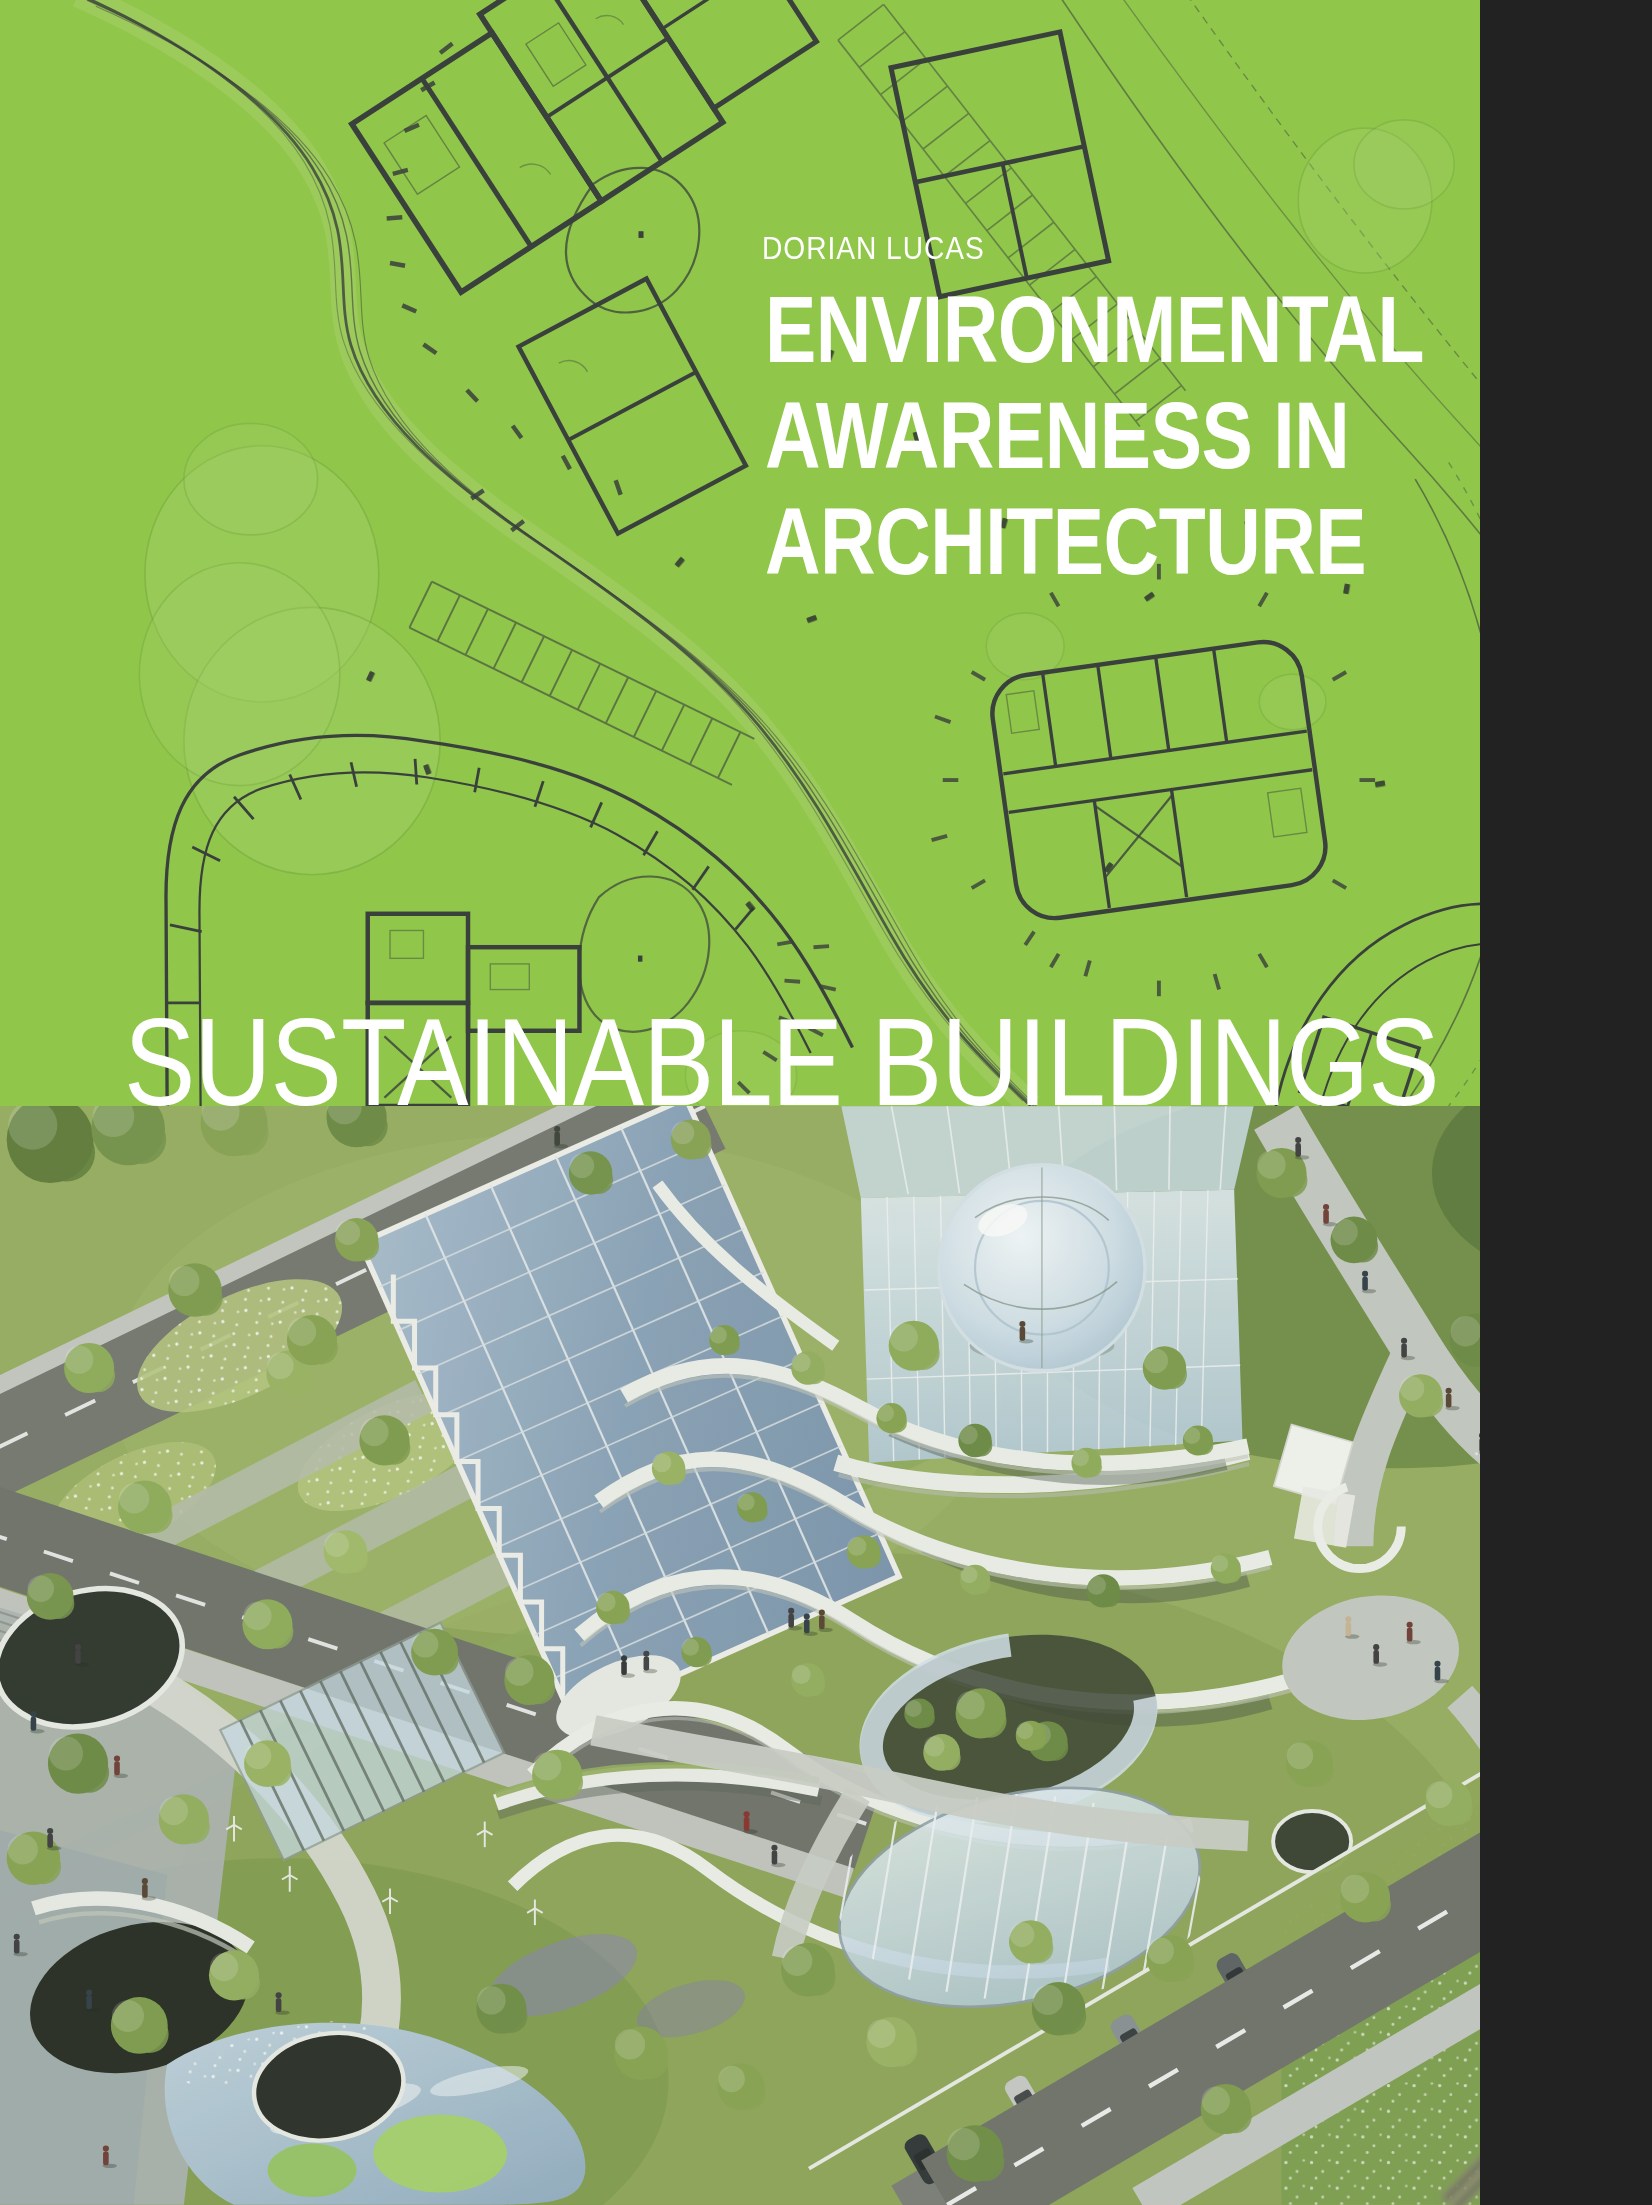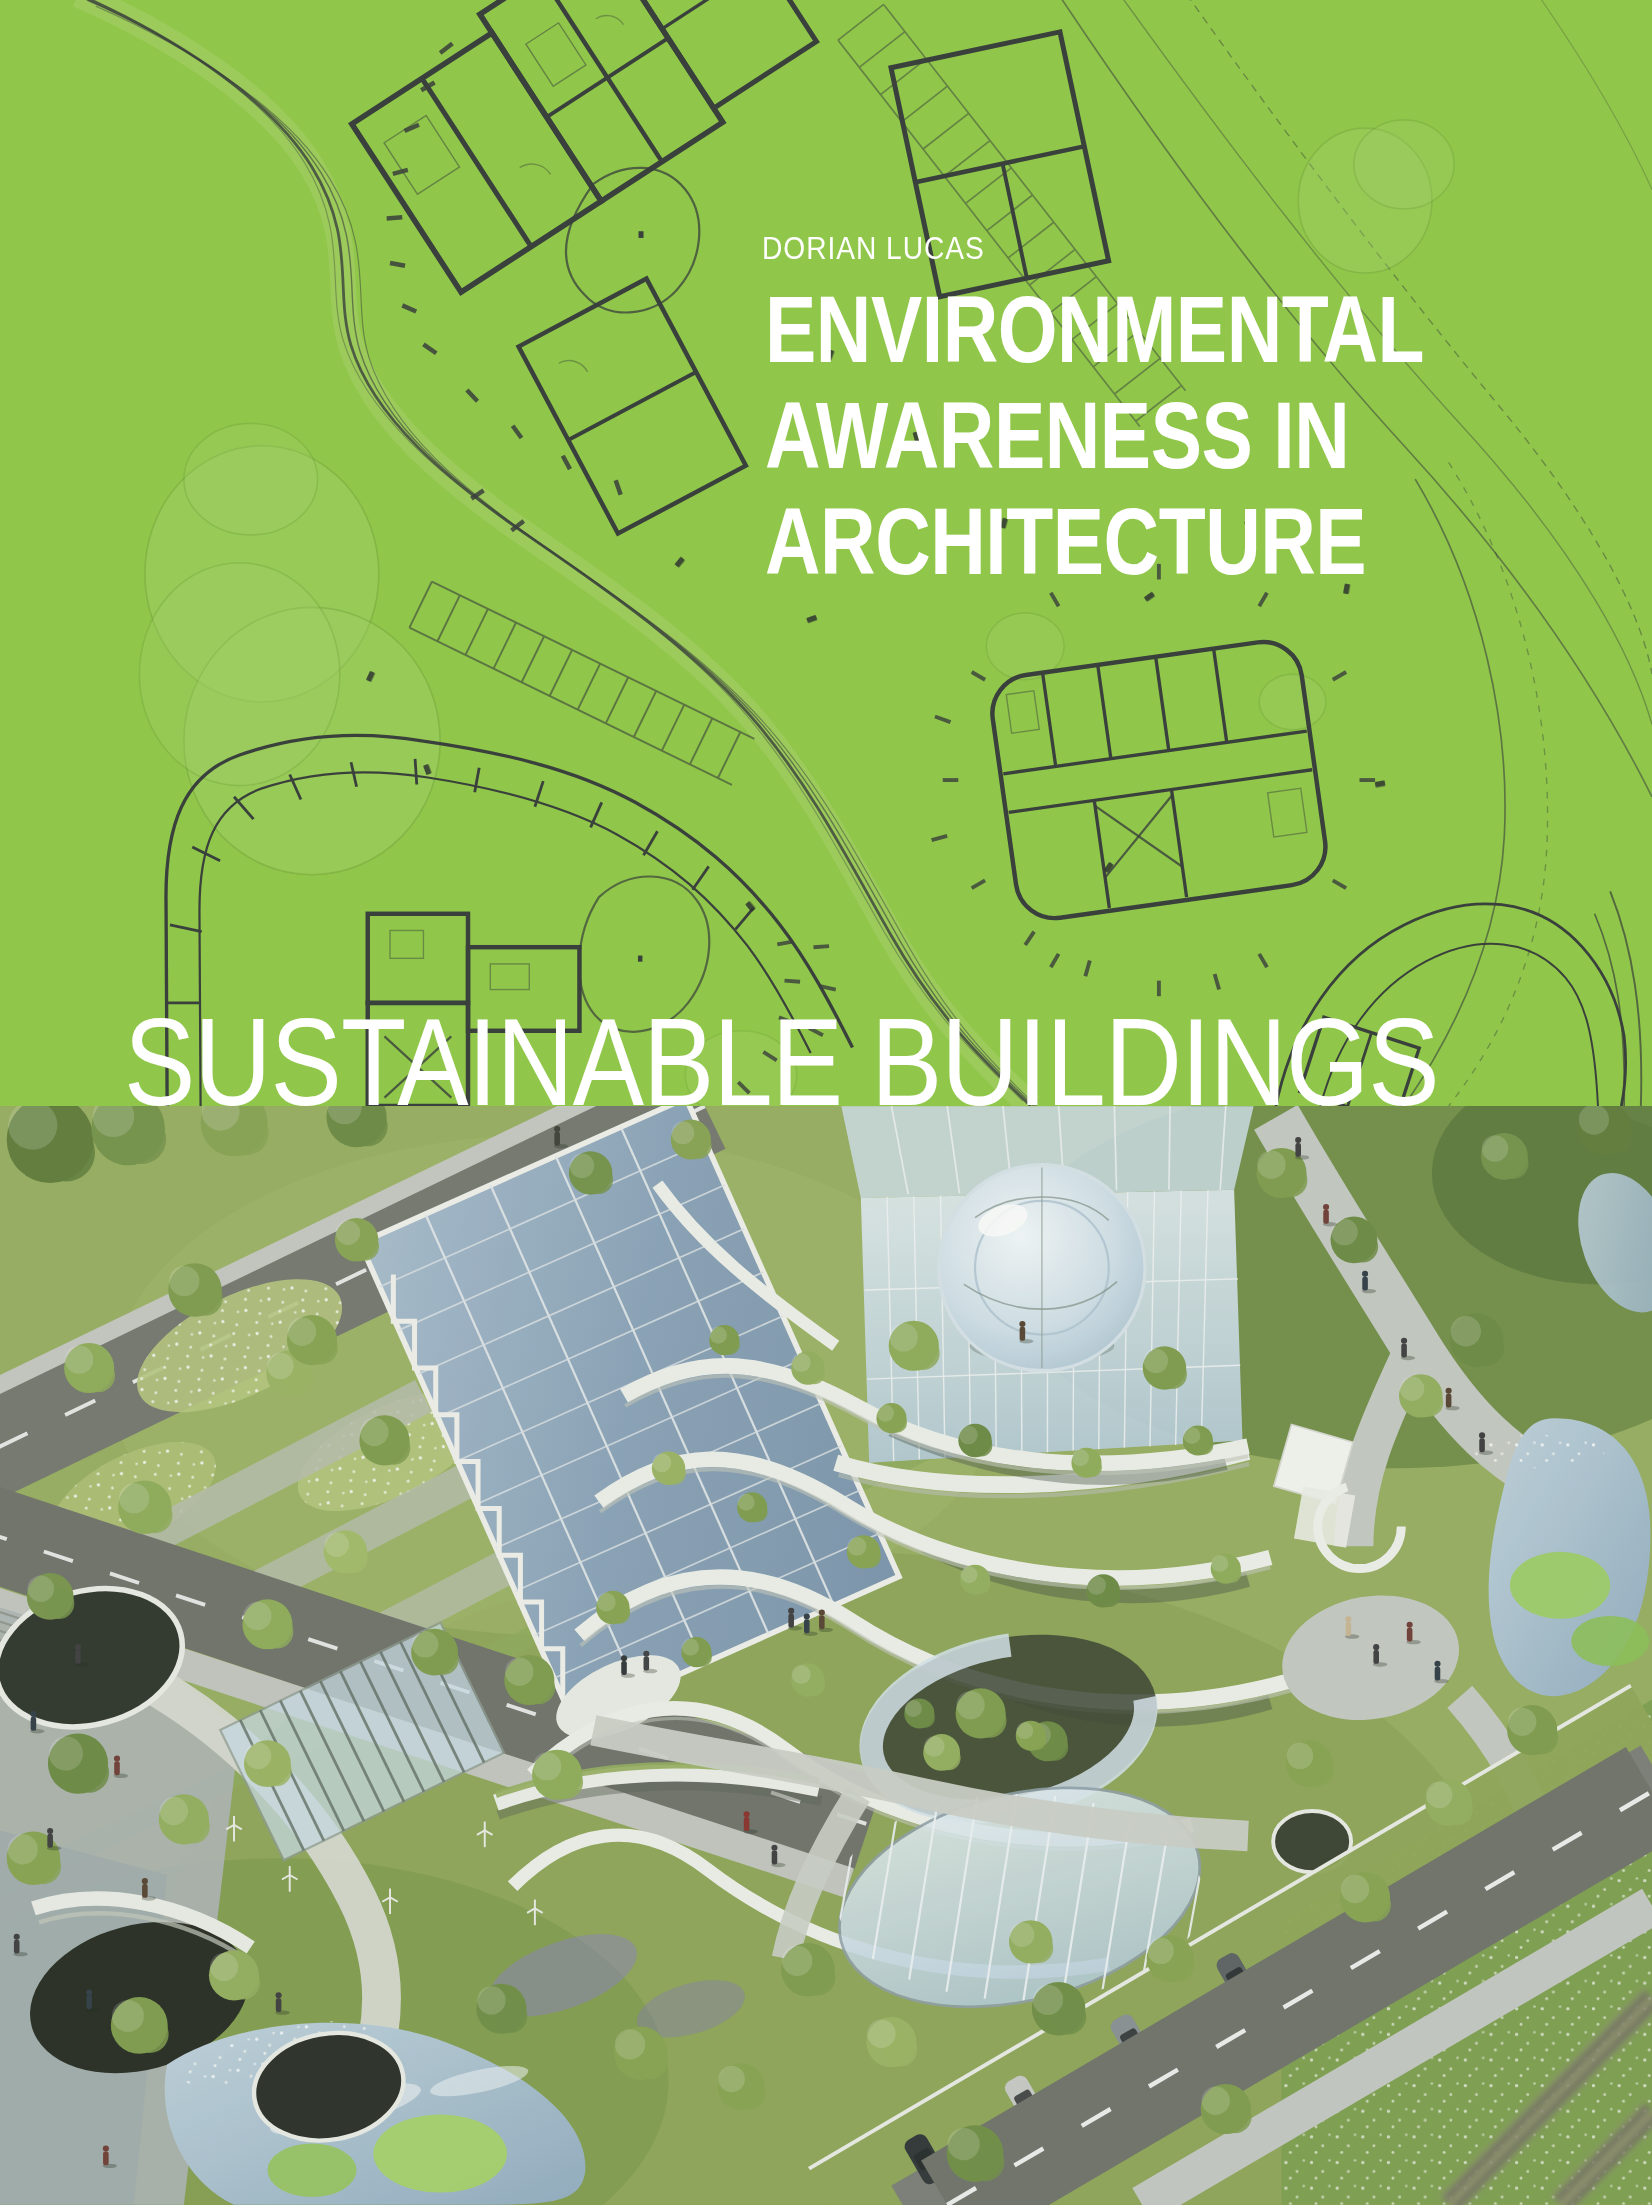--- a/index.html
+++ b/index.html
@@ -1,16 +1,16 @@
 <!DOCTYPE html>
 <html style="font-size:9px"><head>
 <meta charset="utf-8">
 <style>
   html,body{margin:0;padding:0;background:#222;}
-  .cover{position:relative;width:1652px;height:2205px;overflow:hidden;background:#ffffff;font-family:"Liberation Sans",sans-serif;}
+  .cover{position:relative;width:1480px;height:2205px;overflow:hidden;background:#ffffff;font-family:"Liberation Sans",sans-serif;}
   .green-band{position:absolute;left:0;top:0;width:1652px;height:1106px;background:#90C74A;overflow:hidden;}
   .photo-band{position:absolute;left:0;top:1106px;width:1652px;height:1099px;overflow:hidden;background:#97AE5F;}
   .plan-svg,.photo-svg{position:absolute;left:0;top:0;}
   .author{position:absolute;left:762px;top:230px;font-size:32px;line-height:37px;letter-spacing:1.1px;color:#fff;white-space:nowrap;transform:scaleX(.88);transform-origin:0 0;font-weight:400;}
   .title{position:absolute;left:765px;top:276px;font-size:95px;line-height:106px;font-weight:700;color:#fff;white-space:nowrap;transform:scaleX(.81);transform-origin:0 0;letter-spacing:-0.6px;}
   .series{position:absolute;left:124px;top:998px;font-size:125px;line-height:128px;font-weight:400;color:#fff;white-space:nowrap;transform:scaleX(.855);transform-origin:0 0;letter-spacing:-1.1px;}
 </style>
 </head>
 <body>
 

